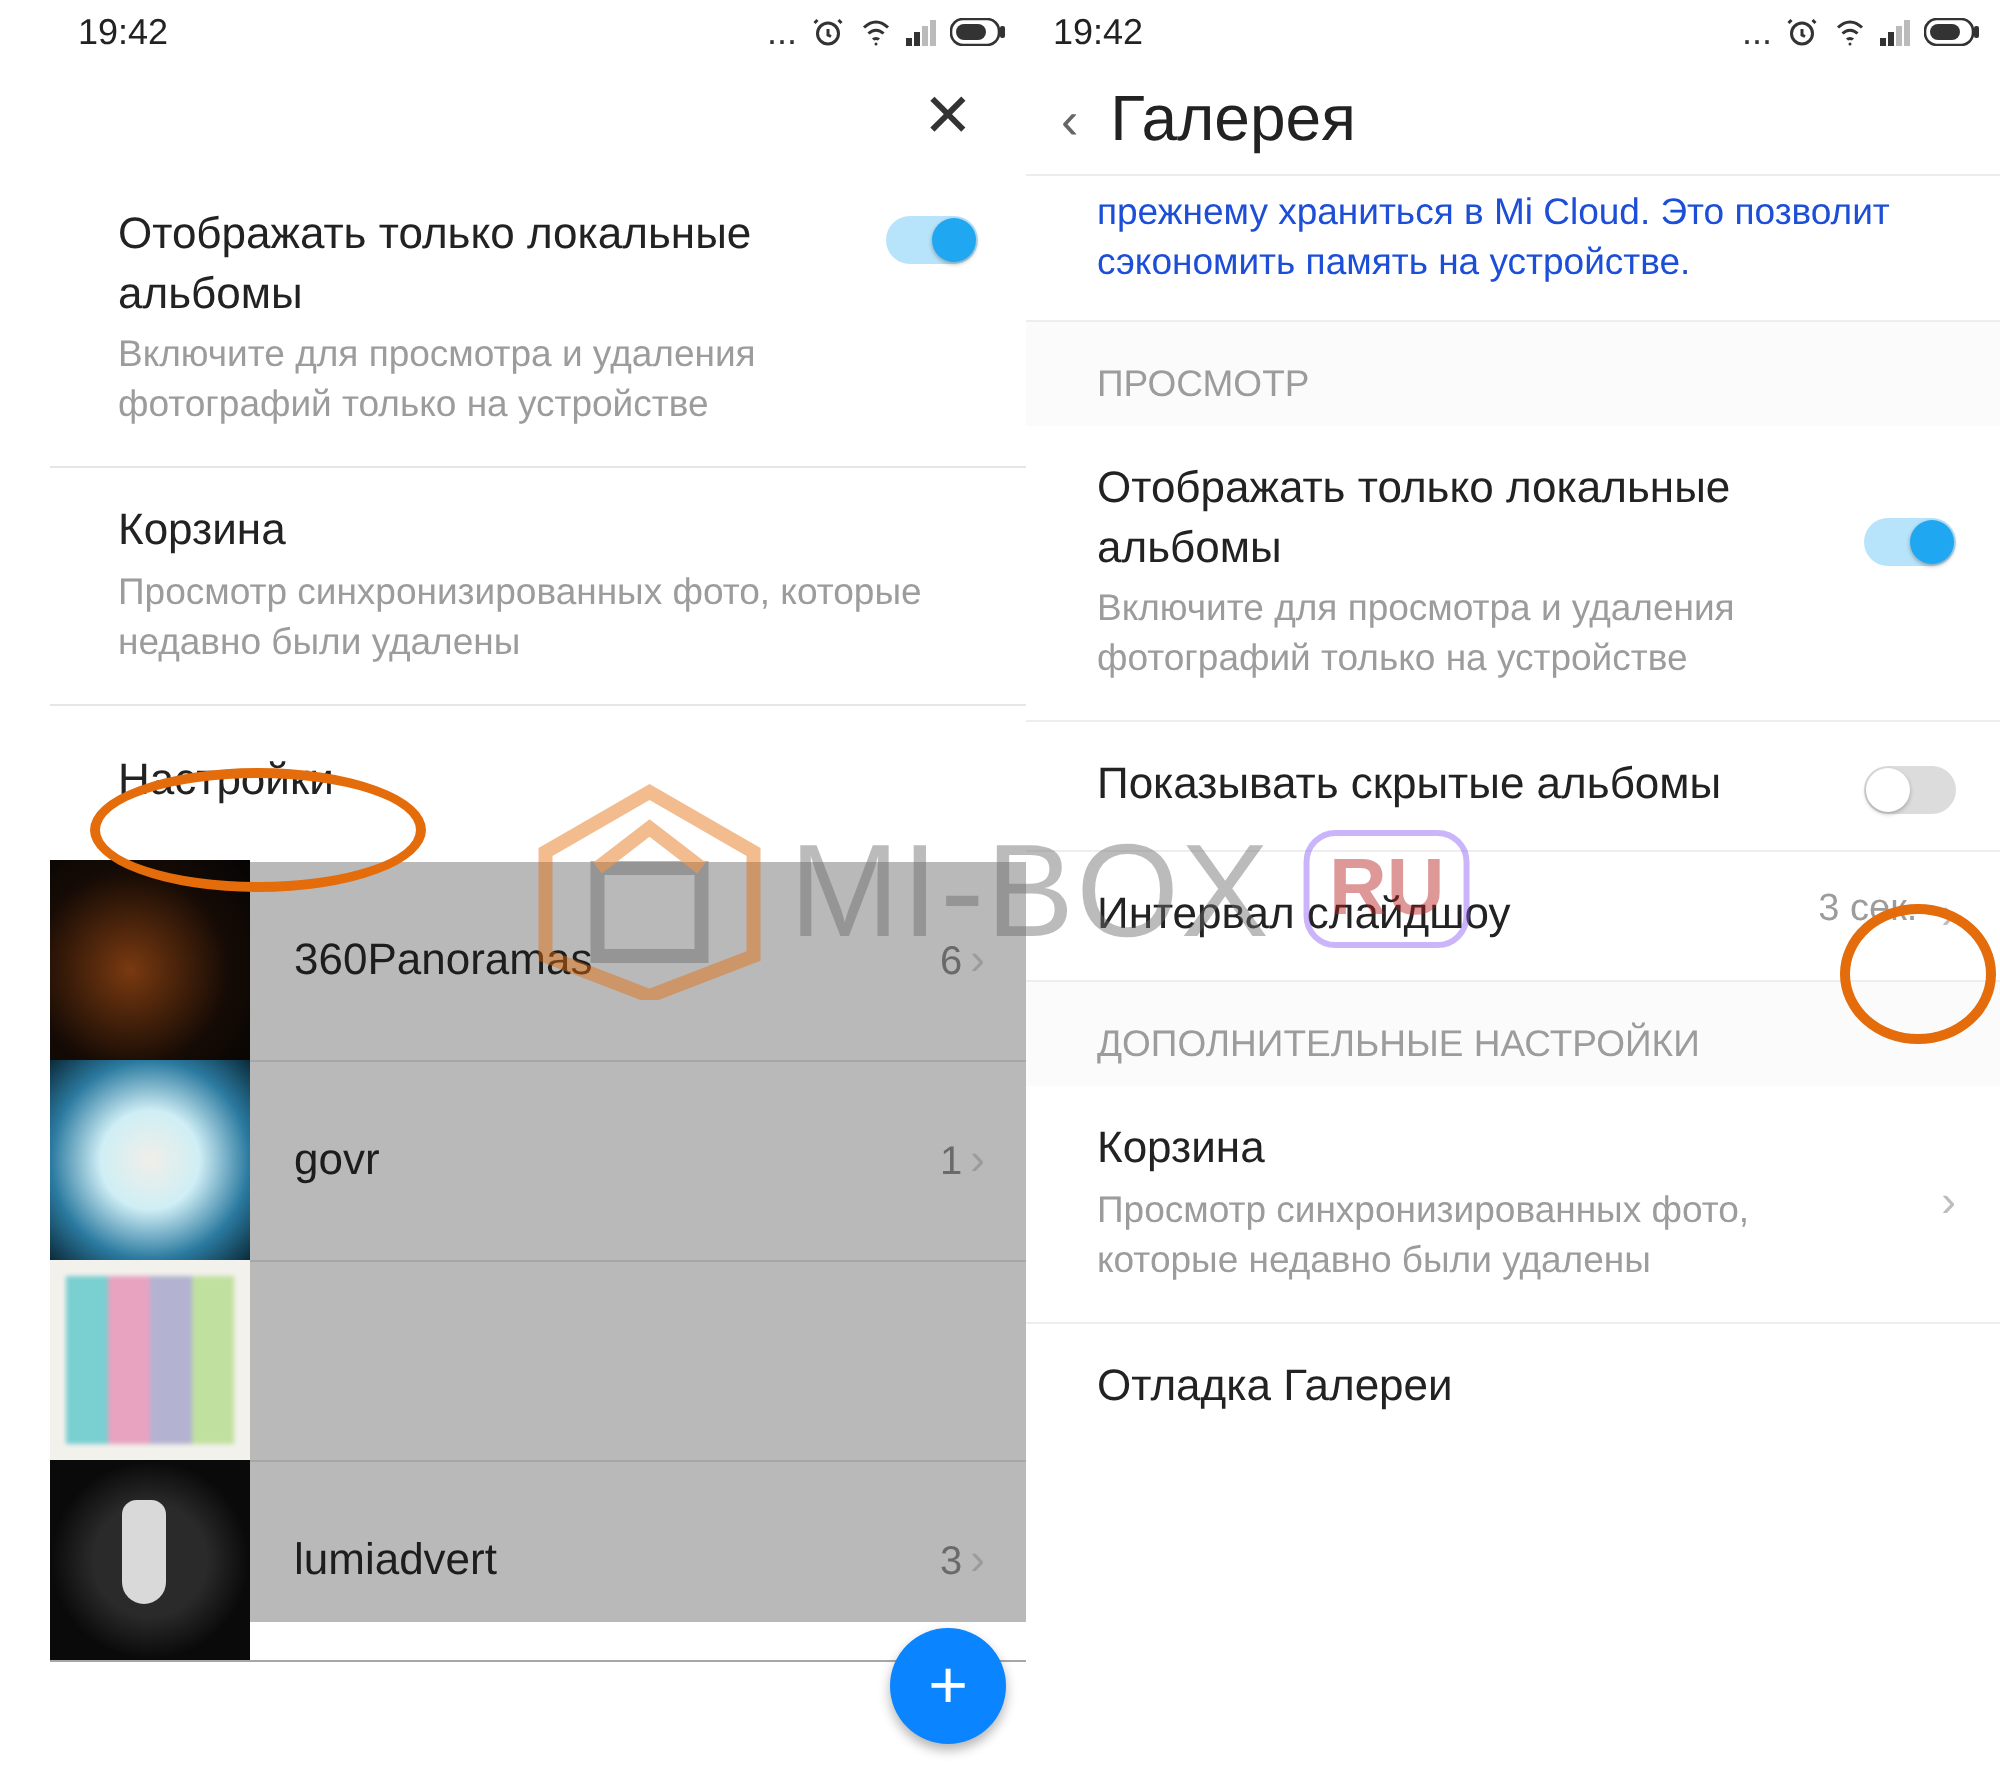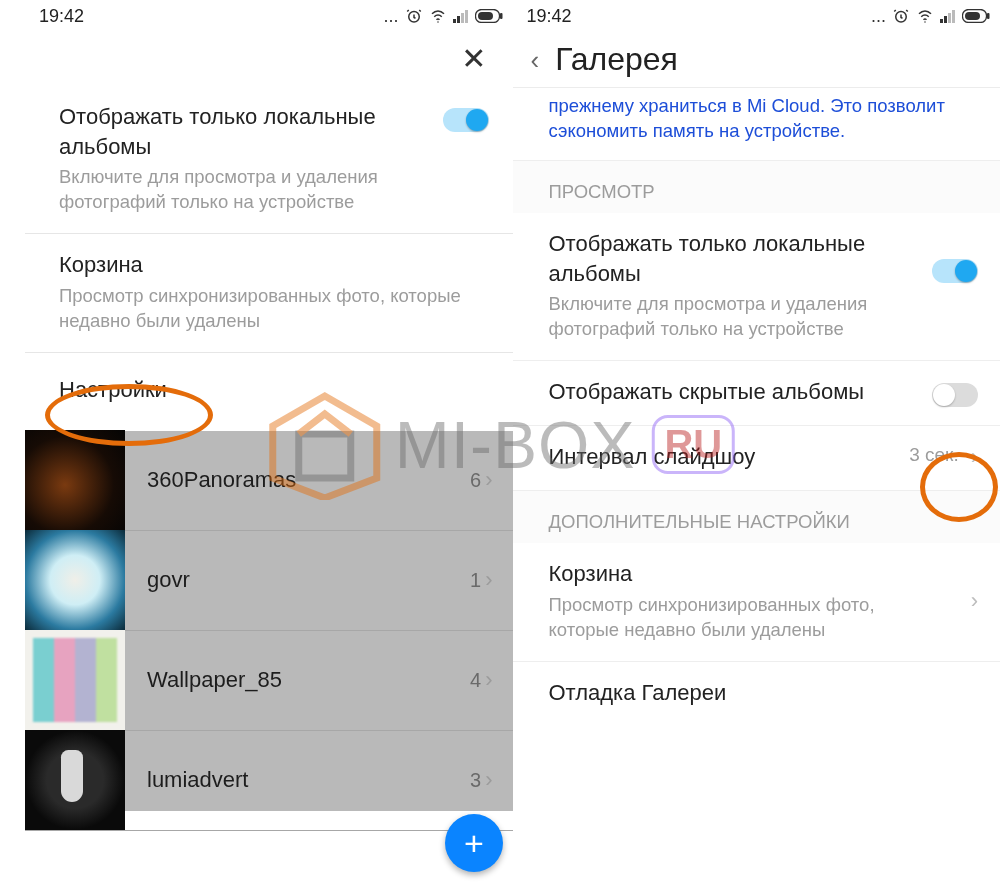--- a/index.html
+++ b/index.html
@@ -145,24 +145,20 @@
       </div>
       <div class="album-row">
         <div class="thumb t2"></div>
         <div class="album-meta">
           <span>govr</span>
           <span><span class="album-count">1</span><span class="chev">›</span></span>
         </div>
       </div>
       <div class="album-row">
         <div class="thumb t3"></div>
-        <div class="album-meta">
-          <span>Wallpaper_85</span>
-          <span><span class="album-count">4</span><span class="chev">›</span></span>
-        </div>
       </div>
       <div class="album-row">
         <div class="thumb t4"></div>
         <div class="album-meta">
           <span>lumiadvert</span>
           <span><span class="album-count">3</span><span class="chev">›</span></span>
         </div>
       </div>
     </div>
 
@@ -215,21 +211,21 @@
         </div>
         <div class="toggle on" style="margin-top:30px">
             <div class="knob"></div>
           </div>
       </div>
     </div>
 
     <div class="r-setting">
       <div class="r-row">
         <div style="max-width:330px">
-          <div class="r-title">Отображать скрытые альбомы</div>
+          <div class="r-title">Показывать скрытые альбомы</div>
         </div>
         <div class="toggle off" style="margin-top:6px">
             <div class="knob"></div>
           </div>
       </div>
     </div>
 
     <div class="highlight-ellipse" style="left:907px; top:452px; width:78px; height:70px; transform:translateX(-500px);"></div>
 
     <div class="r-setting">

